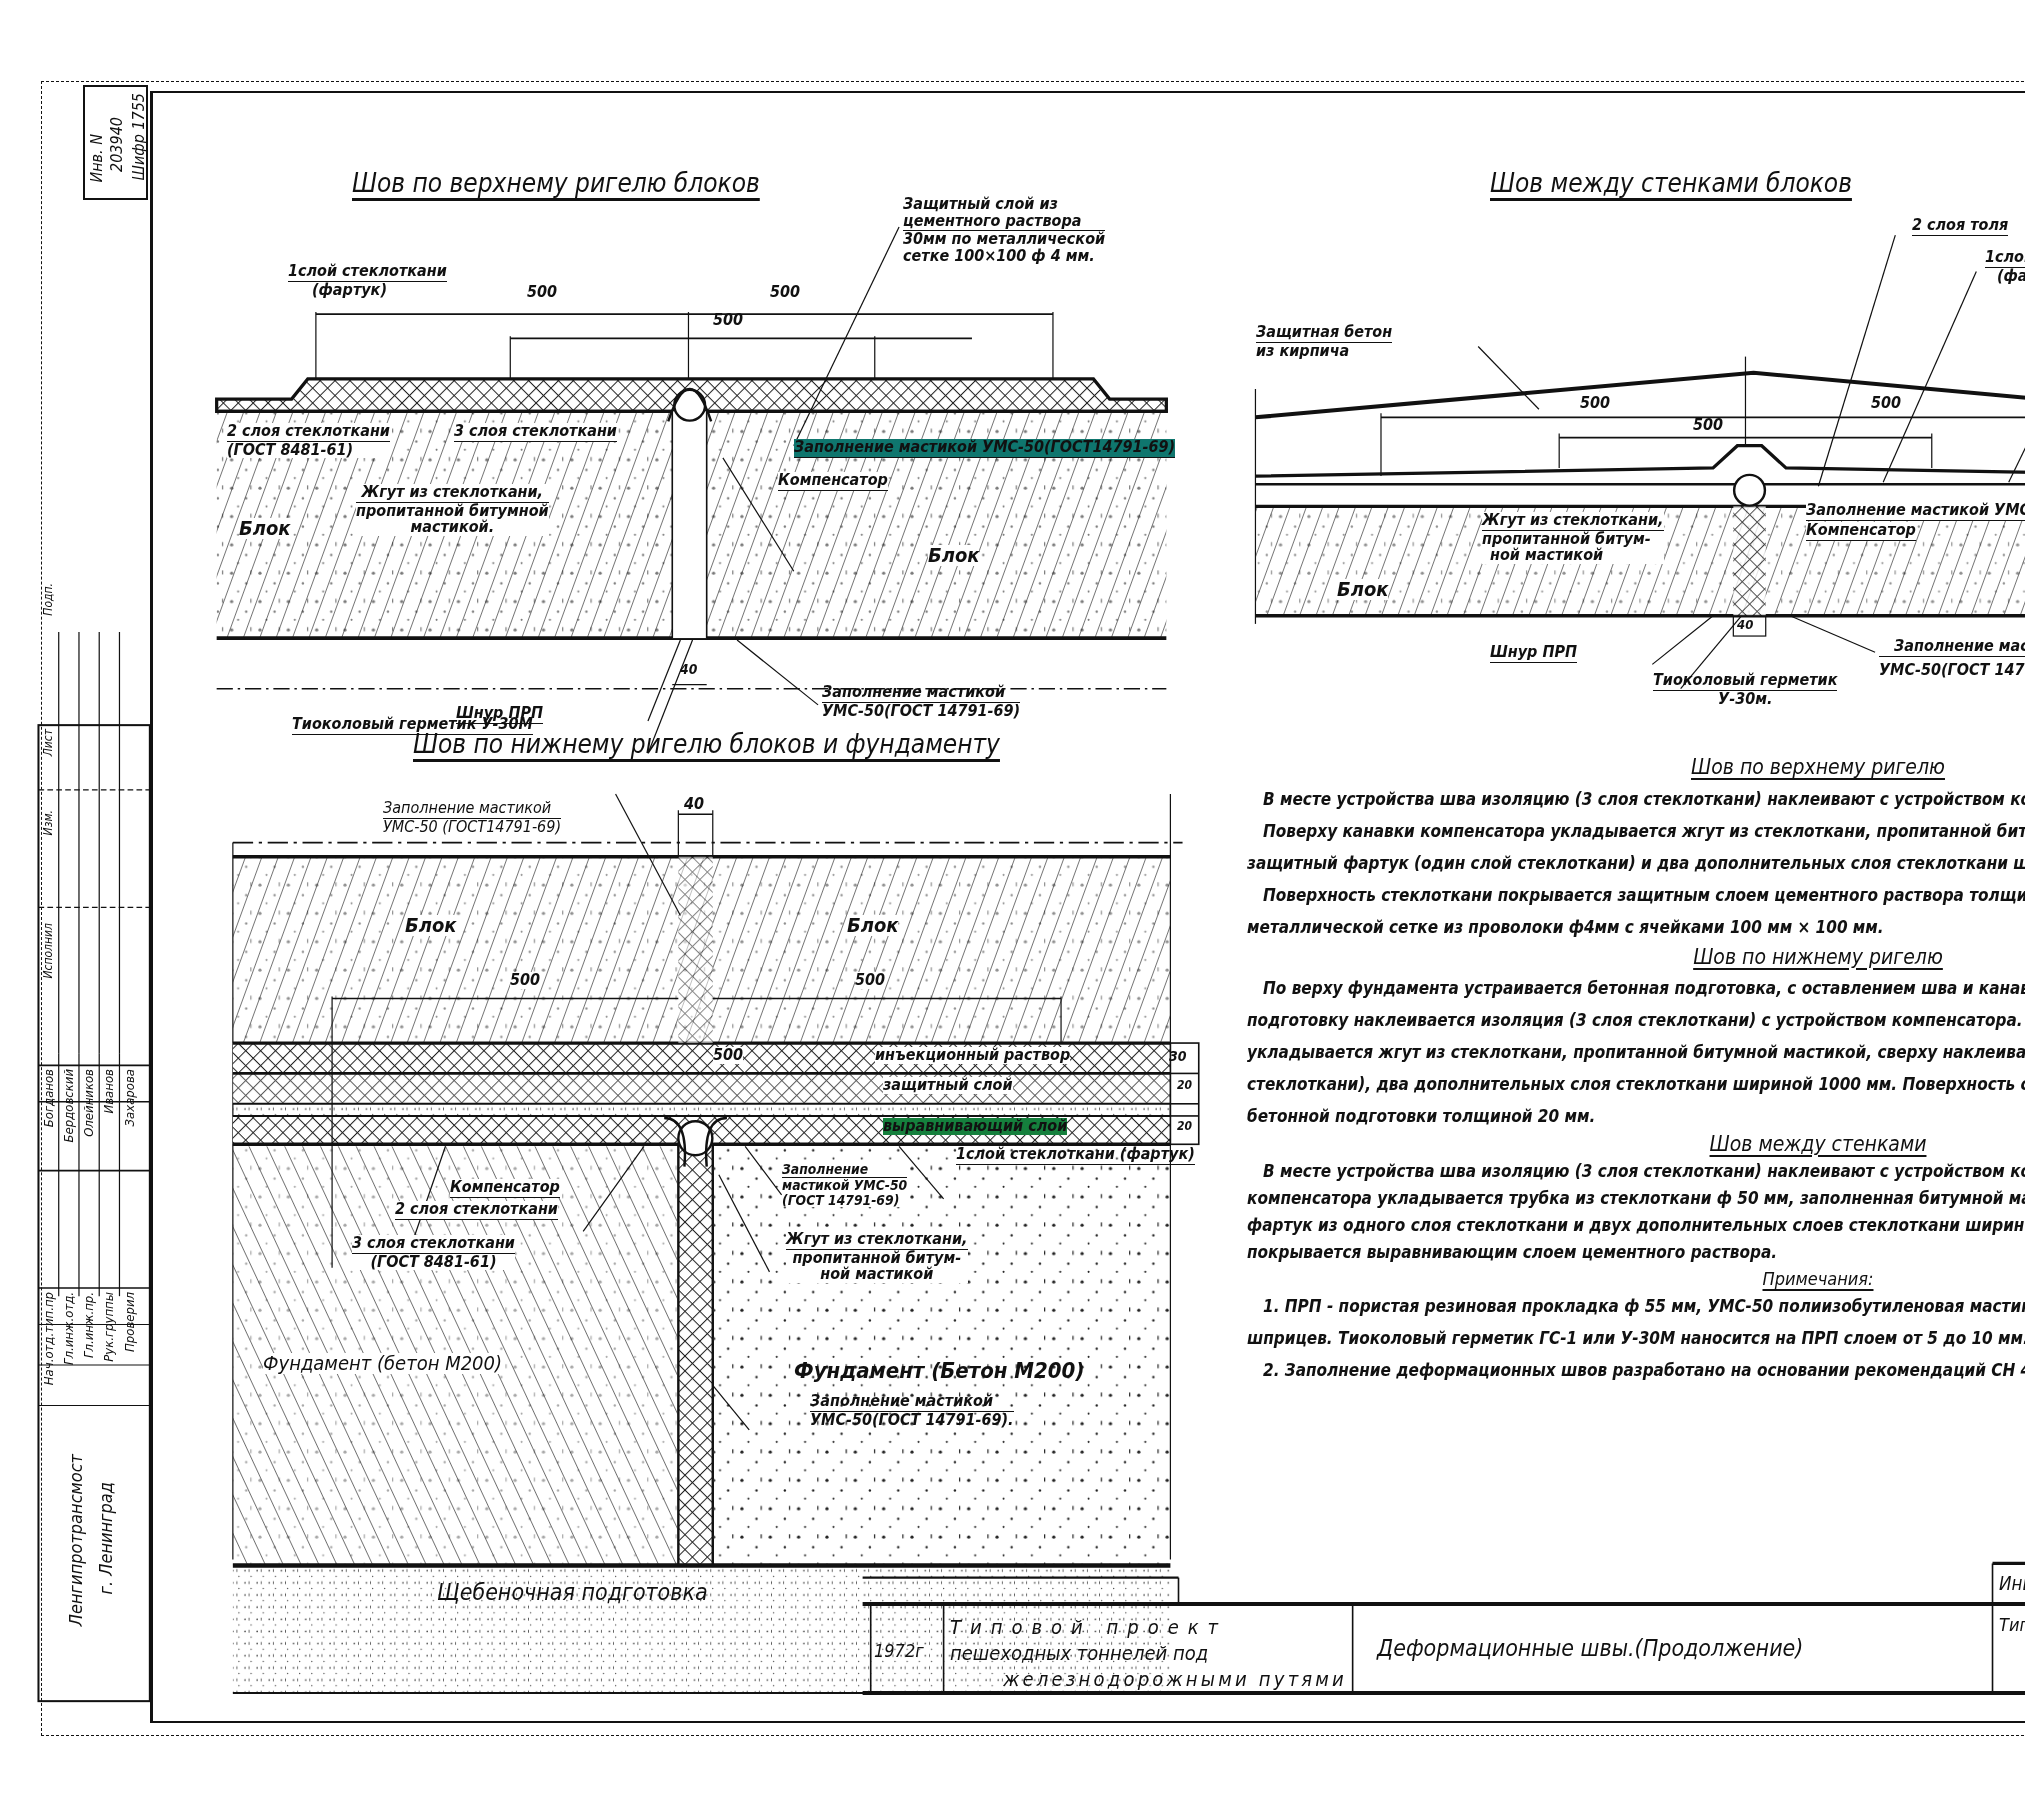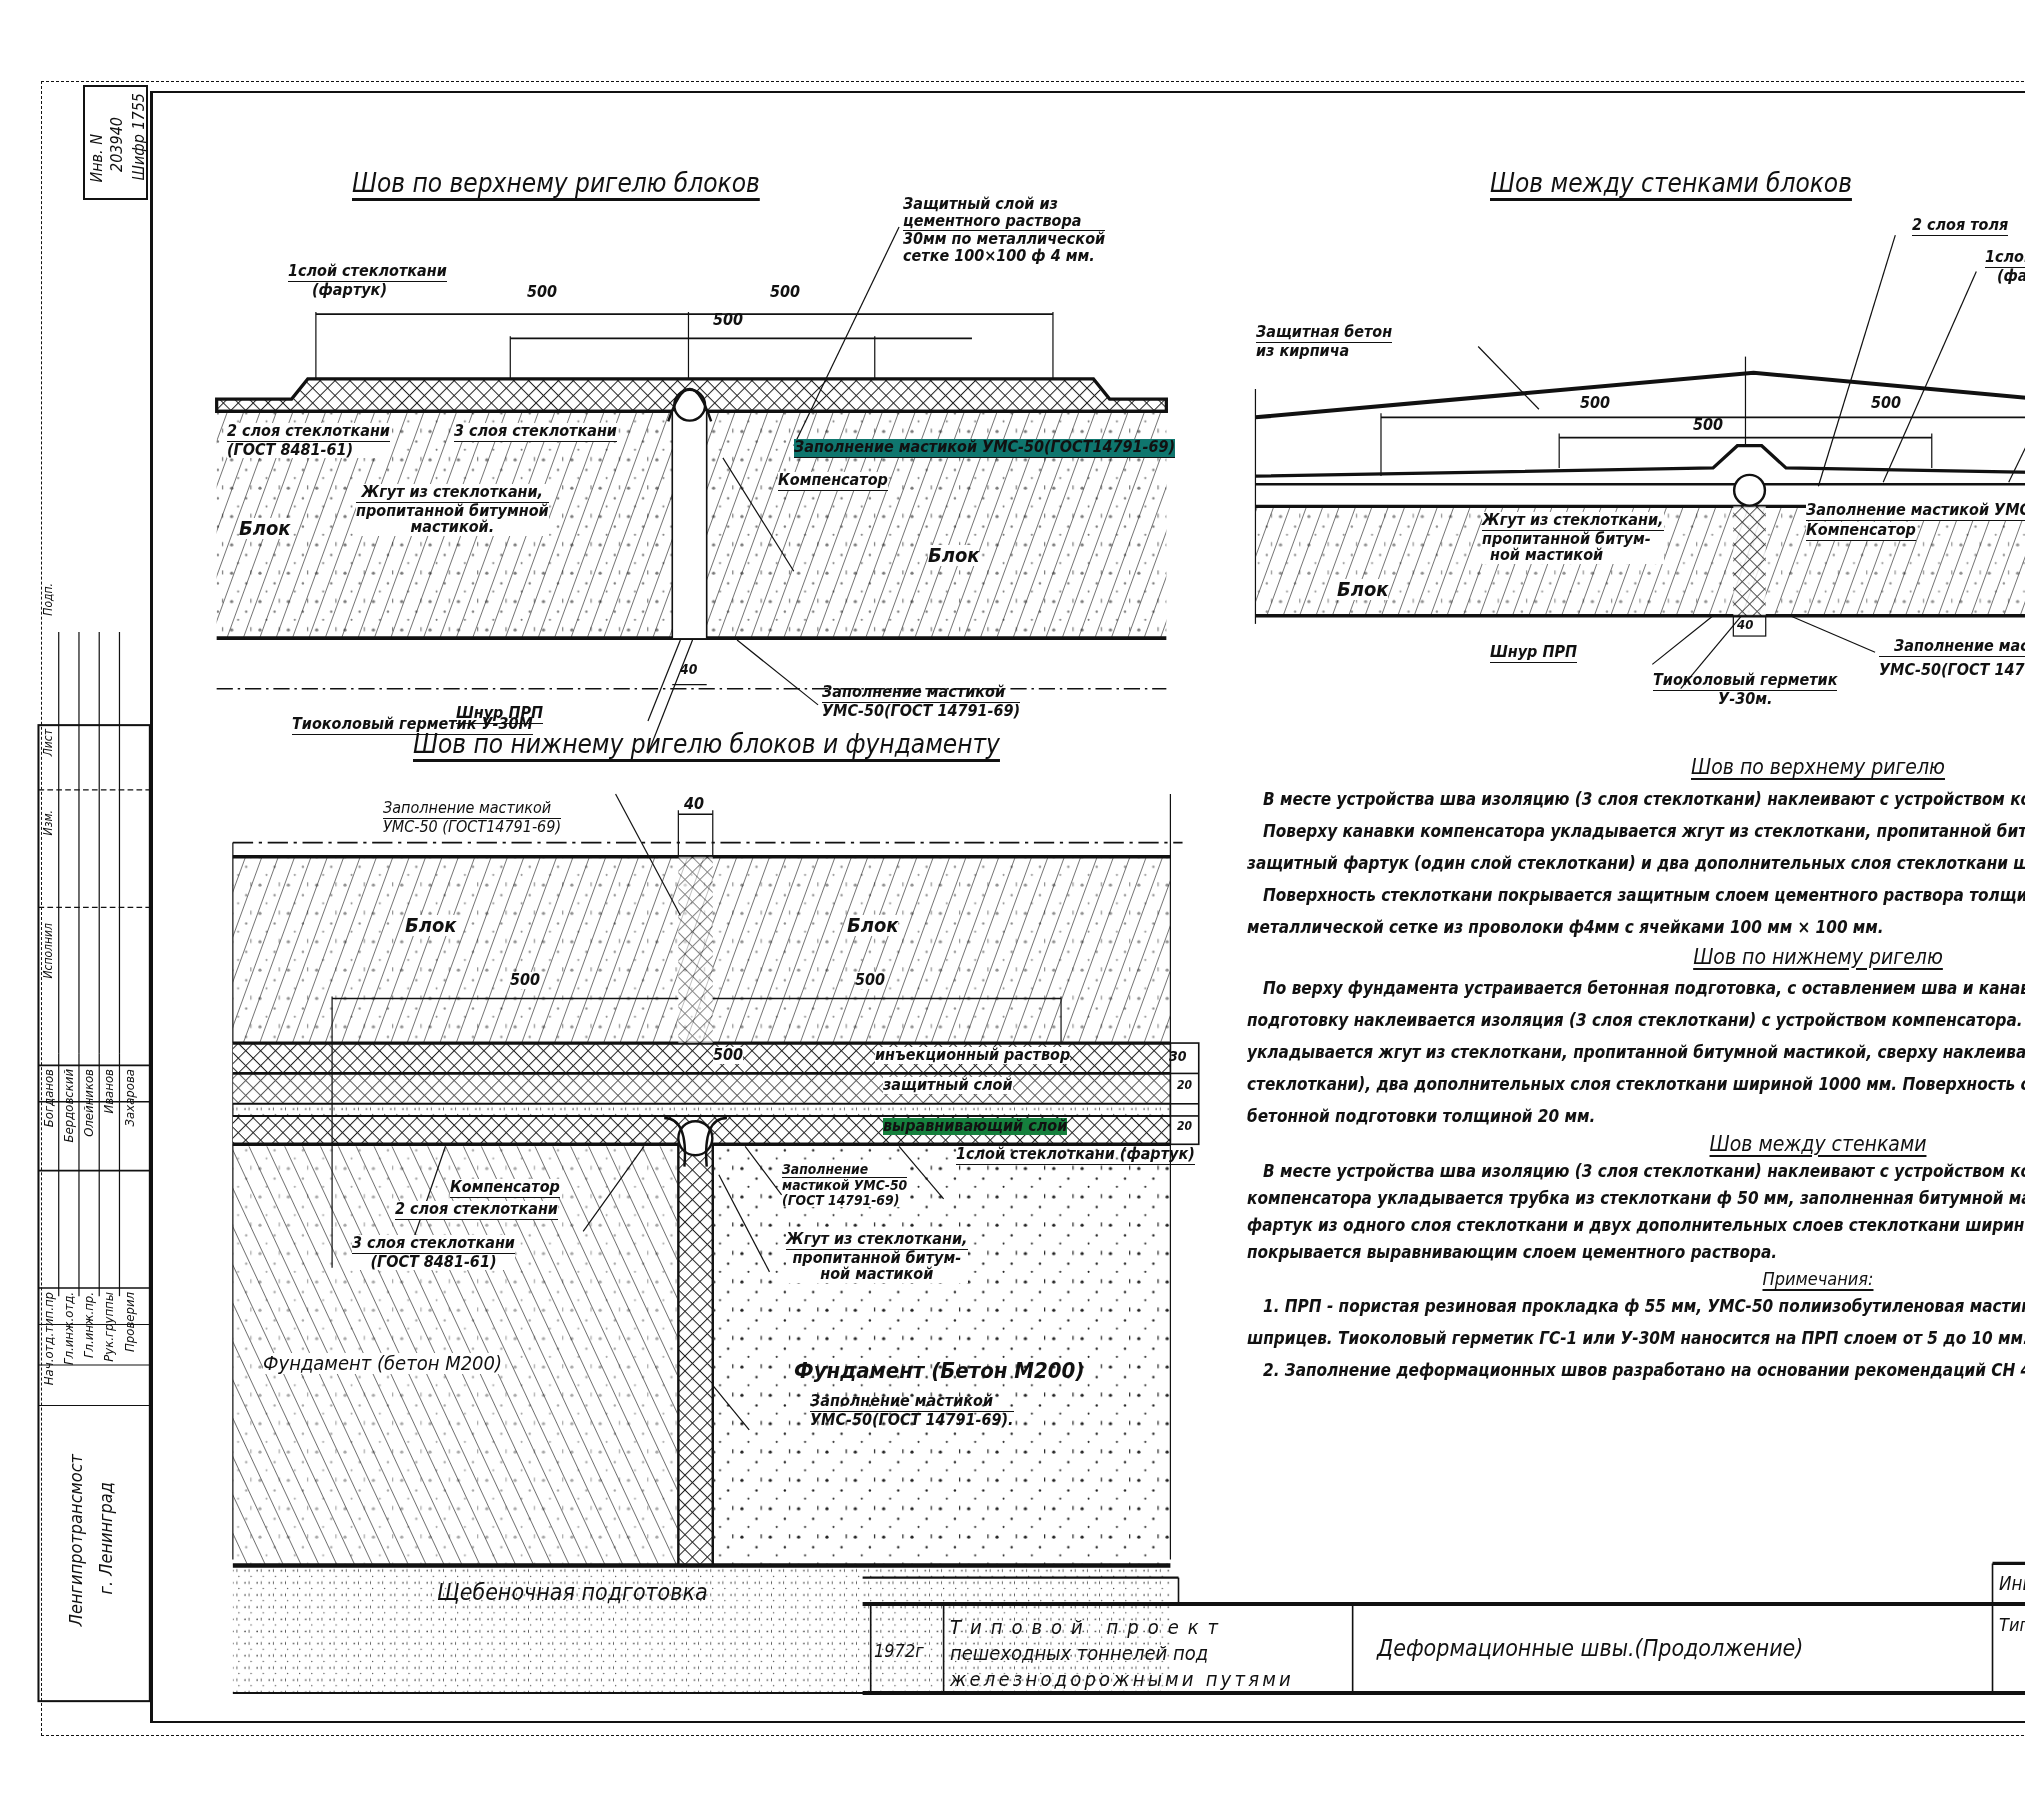--- a/index.html
+++ b/index.html
@@ -340,21 +340,21 @@
   <div class="note-ttl" style="font-size:18px;margin:1.6px 0 1.6px;">Примечания:</div>
   <div class="para" style="text-indent:16px;">1. ПРП - пористая резиновая прокладка ф 55 мм, УМС-50 полиизобутиленовая мастика нагнетается в шов при помощи шприцев. Тиоколовый герметик ГС-1 или У-30М наносится на ПРП слоем от 5 до 10 мм.</div>
   <div class="para" style="text-indent:16px;">2. Заполнение деформационных швов разработано на основании рекомендаций СН 420-71.</div>
 </div>
 
 <div class="abs lbl" style="left:1999px;top:1574px;font-size:18.6px;font-weight:normal;">Инв. N 9412/2-35</div>
 <div class="abs lbl" style="left:874px;top:1642px;font-size:18px;font-weight:normal;text-align:center;">1972г</div>
 <div class="abs lbl" style="left:950px;top:1614px;font-size:20px;line-height:26px;width:397px;font-weight:normal;">
   <div style="letter-spacing:9px;">Типовой проект</div>
   <div>пешеходных тоннелей под</div>
-  <div style="letter-spacing:3.2px;">железнодорожными путями</div>
+  <div style="letter-spacing:3.2px;text-align:right;">железнодорожными путями</div>
 </div>
 <div class="abs lbl" style="left:1377px;top:1636px;font-size:23px;font-weight:normal;">Деформационные швы.(Продолжение)</div>
 <div class="abs lbl" style="left:1999px;top:1616px;font-size:18px;font-weight:normal;">Типовой проект</div>
 
 <div class="abs vt" style="left:65px;top:1454px;font-size:18px;">Ленгипротрансмост</div>
 <div class="abs vt" style="left:95px;top:1482px;font-size:18px;">г. Ленинград</div>
 
 <div class="abs vt" style="left:41px;top:1292px;font-size:13px;">Нач.отд.тип.пр</div>
 <div class="abs vt" style="left:61px;top:1292px;font-size:13px;">Гл.инж.отд.</div>
 <div class="abs vt" style="left:81px;top:1292px;font-size:13px;">Гл.инж.пр.</div>

